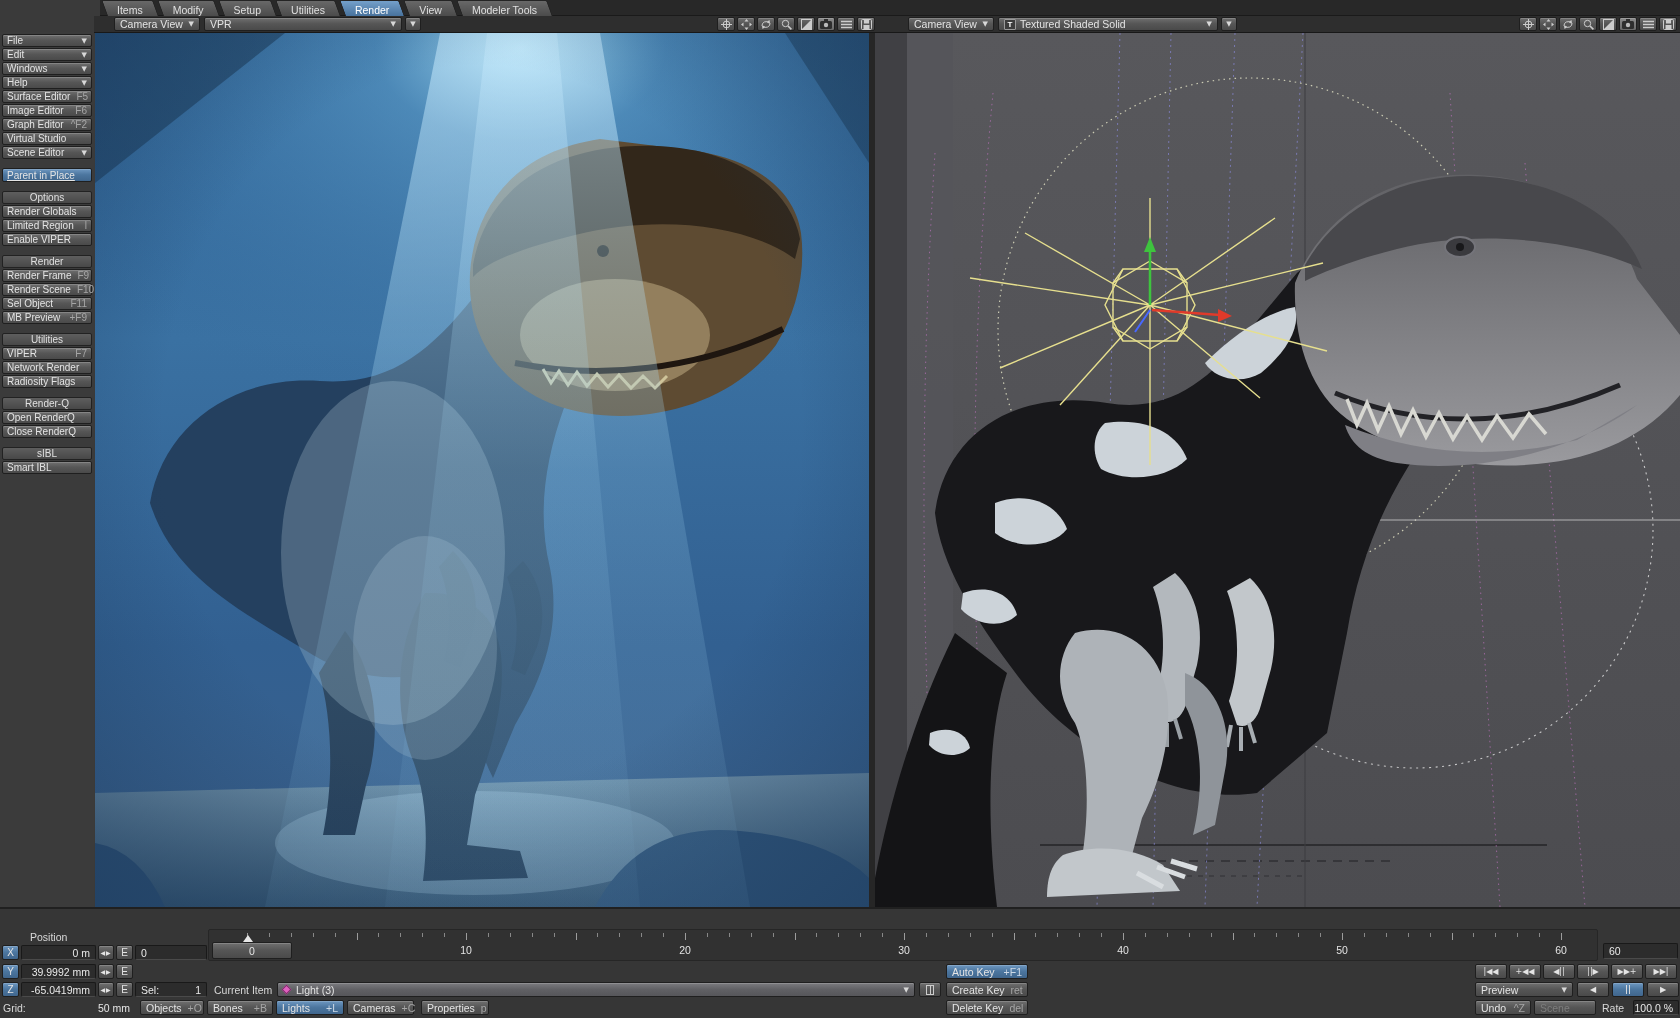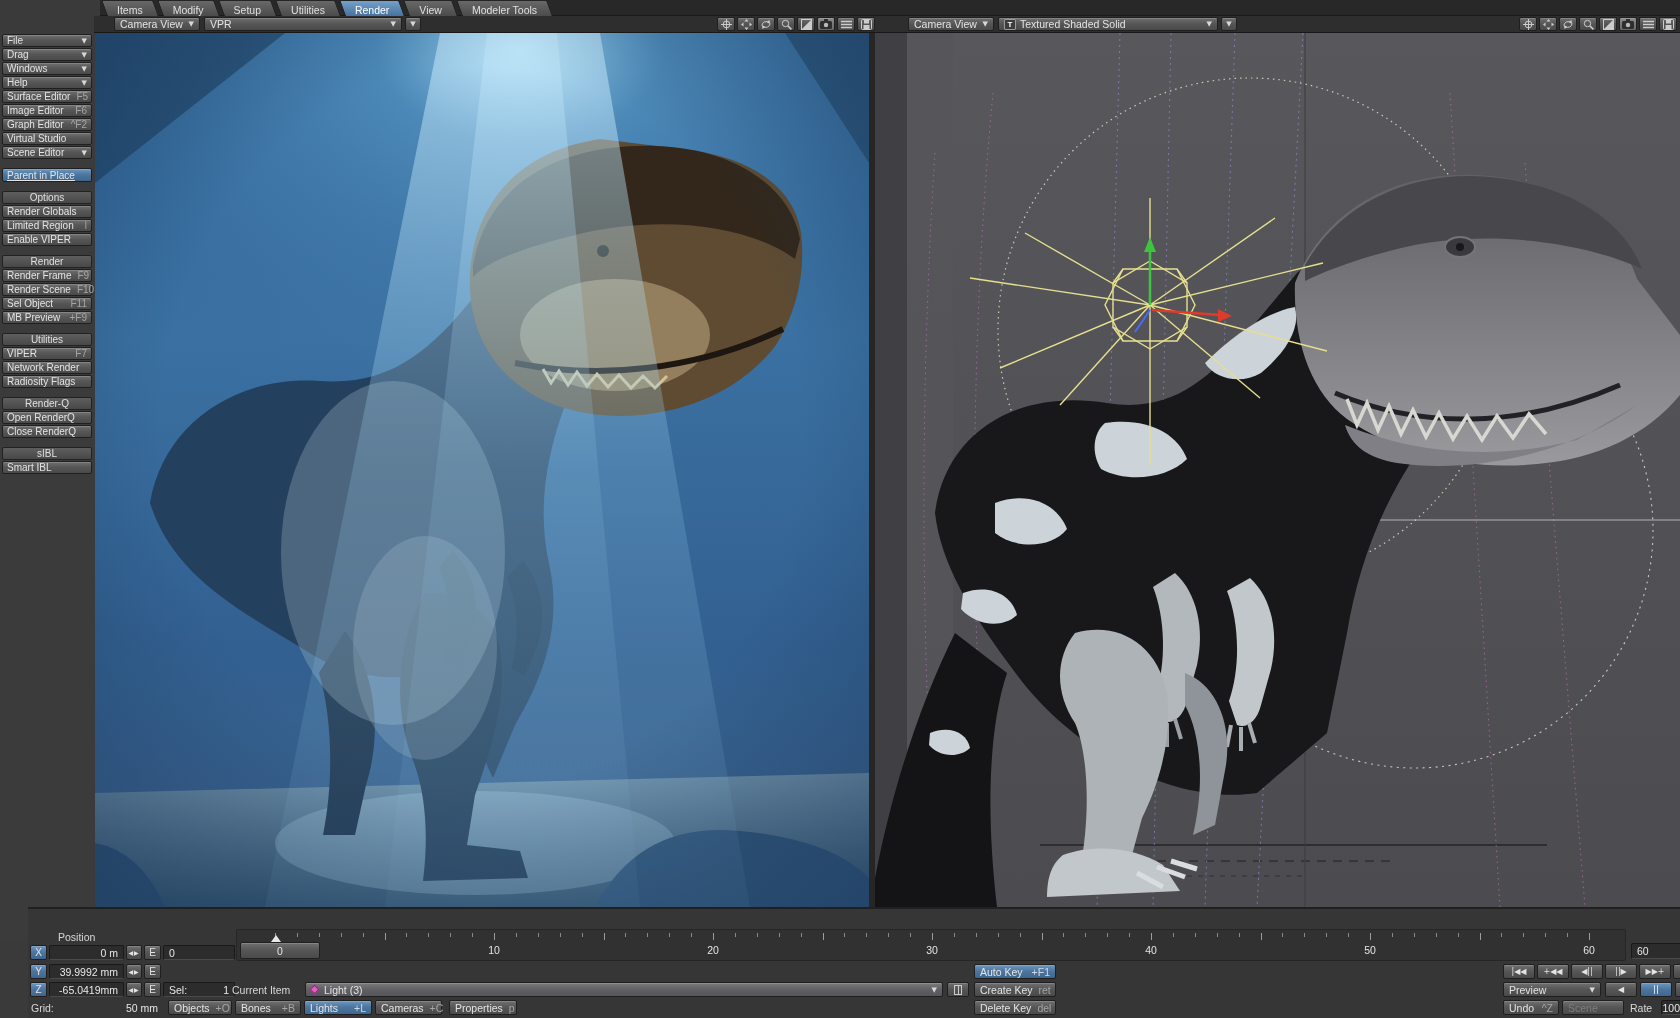--- a/index.html
+++ b/index.html
@@ -48,21 +48,21 @@
   .ticon { width:12px; height:11px; background:#3c3c3c; border:1px solid #9a9a9a; color:#fff; font-size:8px;
            font-weight:bold; display:flex; align-items:center; justify-content:center; margin-right:4px; border-radius:1px; }
 
   
   #lview { position:absolute; left:95px; top:33px; width:774px; height:874px; background:#33658f; }
   #vpdivider { position:absolute; left:869px; top:33px; width:6px; height:874px; background:#262626; }
   #rview { position:absolute; left:875px; top:33px; width:805px; height:874px; background:#515155; }
   #lview svg, #rview svg { position:absolute; inset:0; }
 
   
-  #bottom { position:absolute; left:0; top:907px; right:0; height:111px; background:#363636; border-top:2px solid #202020;margin-left:28px; }
+  #bottom { position:absolute; left:0; top:907px; right:0; height:111px; background:#363636; border-top:2px solid #202020; }
   #bottom .row { position:absolute; height:15px; }
   .axisbtn { width:17px; height:15px; justify-content:center; font-size:10px; }
   .nudge { width:16px; height:15px; justify-content:center; font-size:6px; letter-spacing:1px;
            font-family:"DejaVu Sans",sans-serif; padding:0; }
   .ebtn { width:17px; height:15px; justify-content:center; font-size:10px; padding:0; }
 
   
   #ruler { position:absolute; left:208px; top:20px; width:1390px; height:32px; background:#313131;
            border:1px solid #262626; border-radius:2px; }
   .tick { position:absolute; top:3px; width:1px; height:4px; background:#888; }
@@ -90,21 +90,21 @@
   <div class="tab"><div class="bg"></div><span class="lb">View</span></div>
   <div class="tab"><div class="bg"></div><span class="lb">Modeler Tools</span></div>
 </div>
 
 <div id="sidebar">
   <div class="btn">
       <span>File</span>
       <span class="arr">▼</span>
     </div>
   <div class="btn">
-      <span>Drag</span>
+      <span>Edit</span>
       <span class="arr">▼</span>
     </div>
   <div class="btn">
       <span>Windows</span>
       <span class="arr">▼</span>
     </div>
   <div class="btn">
       <span>Help</span>
       <span class="arr">▼</span>
     </div>
@@ -609,21 +609,21 @@
         <span>-65.0419mm</span>
       </div>
     <div class="btn abs nudge" style="left:98px">
         <span class="glyph">◀▶</span>
       </div>
     <div class="btn abs ebtn" style="left:116px">E</div>
     <div class="field abs" style="left:135px;width:72px;height:15px">
         <span>Sel:</span>
         <span style="margin-left:auto">1</span>
       </div>
-    <div class="abs" style="left:204px;top:2px;font-size:10.5px;color:#d8d8d8">Current Item</div>
+    <div class="abs" style="left:214px;top:2px;font-size:10.5px;color:#d8d8d8">Current Item</div>
     <div class="btn abs" style="left:277px;width:638px;height:15px;background:linear-gradient(#7c7c80,#616165 48%,#56565a)">
       <span class="lighticon"></span>
       <span>Light (3)</span>
       <span class="arr">▼</span>
     </div>
     <div class="btn abs" style="left:919px;width:22px;height:15px;justify-content:center;padding:0">
         <svg class="ic" width="8" height="10" viewBox="0 0 8 10">
           <rect x=".5" y=".5" width="7" height="9" fill="none" stroke="#ccc"></rect>
           <path d="M4.5 1v8" stroke="#ccc"></path>
         </svg>

